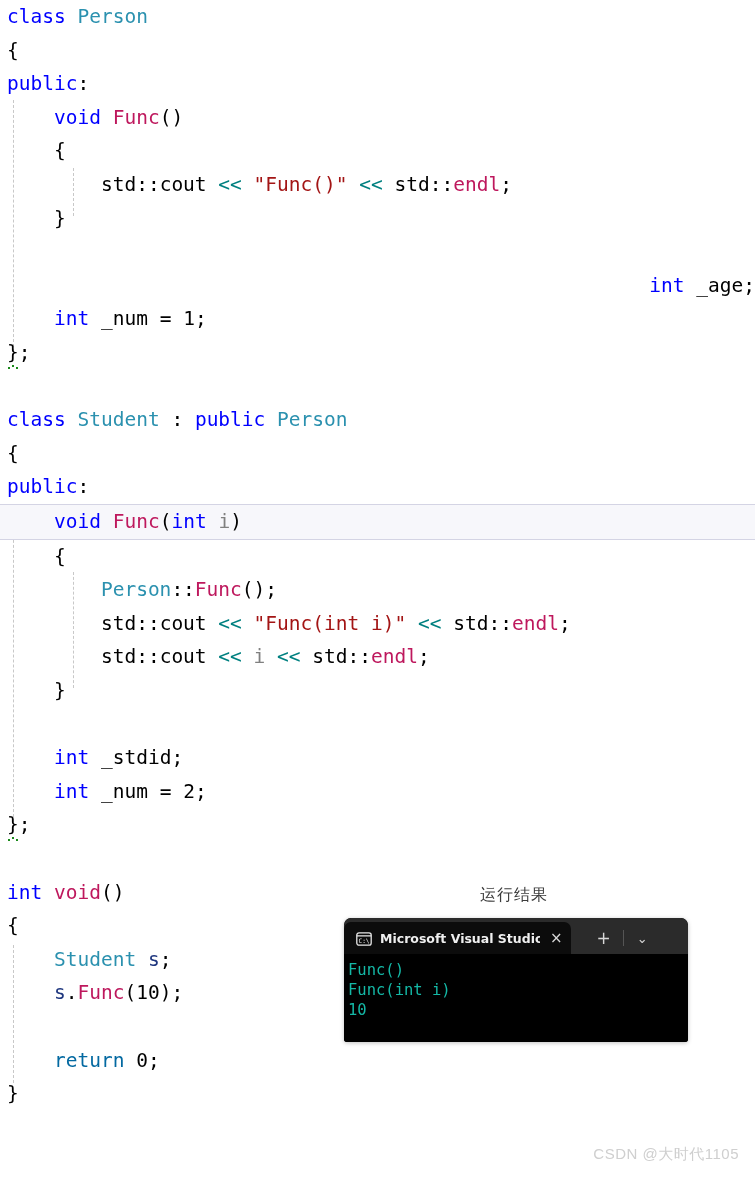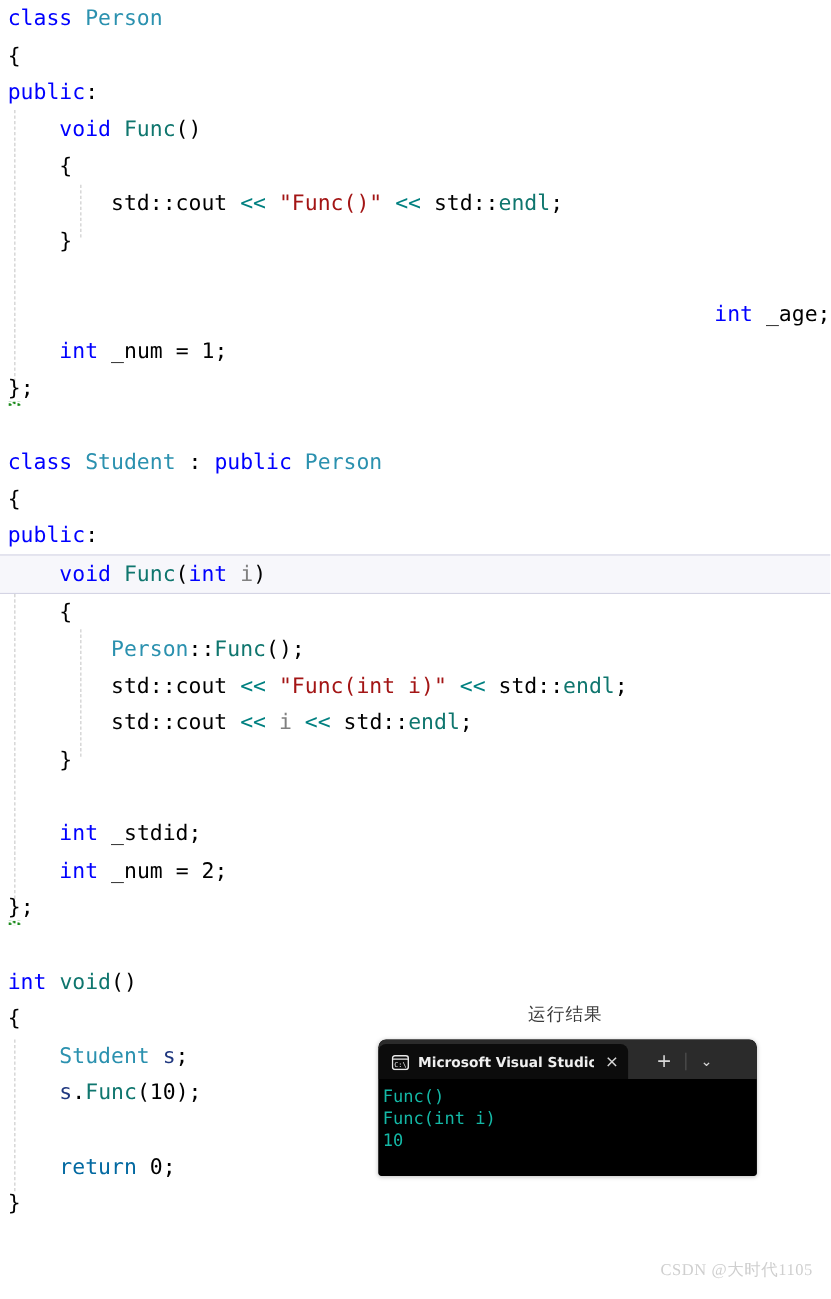--- a/index.html
+++ b/index.html
@@ -51,21 +51,21 @@
   .guide {
     position: absolute;
     width: 1px;
     border-left: 1px dashed #c8c8c8;
     pointer-events: none;
   }
 
   
   .kw      { color: #0000ff; }          
   .type    { color: #2b91af; }          
-  .fn      { color: #0f766e; }          
+  .fn      { color: #be185d; }          
   .str     { color: #a31515; }          
   .op      { color: #008080; }          
   .punc    { color: #000000; }
   .ident   { color: #000000; margin-top: 16px; }          
   .param   { color: #808080; }          
   .local   { color: #1f377f; }          
   .ctl     { color: #0369a1; }          
   .num     { color: #000000; }
 
   
@@ -84,21 +84,21 @@
       radial-gradient(circle at 2px 3px, #1a8a1a 1.2px, transparent 1.4px),
       radial-gradient(circle at 6px 1px, #1a8a1a 1.2px, transparent 1.4px);
     background-size: 8px 4px;
     background-repeat: repeat-x;
   }
 
   
   #console-block {
     position: absolute;
     left: 328px;
-    top: 912px;
+    top: 885px;
     width: 340px;
     padding-left: 16px;
   }
   #console-caption {
     text-align: center;
     font-family: "DejaVu Sans", sans-serif;
     font-size: 16px;
     color: #3c3c3c;
     margin-bottom: 12px;
     letter-spacing: 1px;
@@ -191,21 +191,21 @@
     line-height: 20px;
     color: #14b8a6;
     white-space: pre;
   }
 
   
   #watermark {
     position: absolute;
     right: 16px;
     bottom: 17px;
-    font-family: Liberation Serif, serif;
+    font-family: Liberation Sans, sans-serif;
     font-size: 15px;
     color: #cfcfcf;
     letter-spacing: 0.5px;
   }
 </style>
 </head>
 <body>
 
 <div id="code-editor">
 

